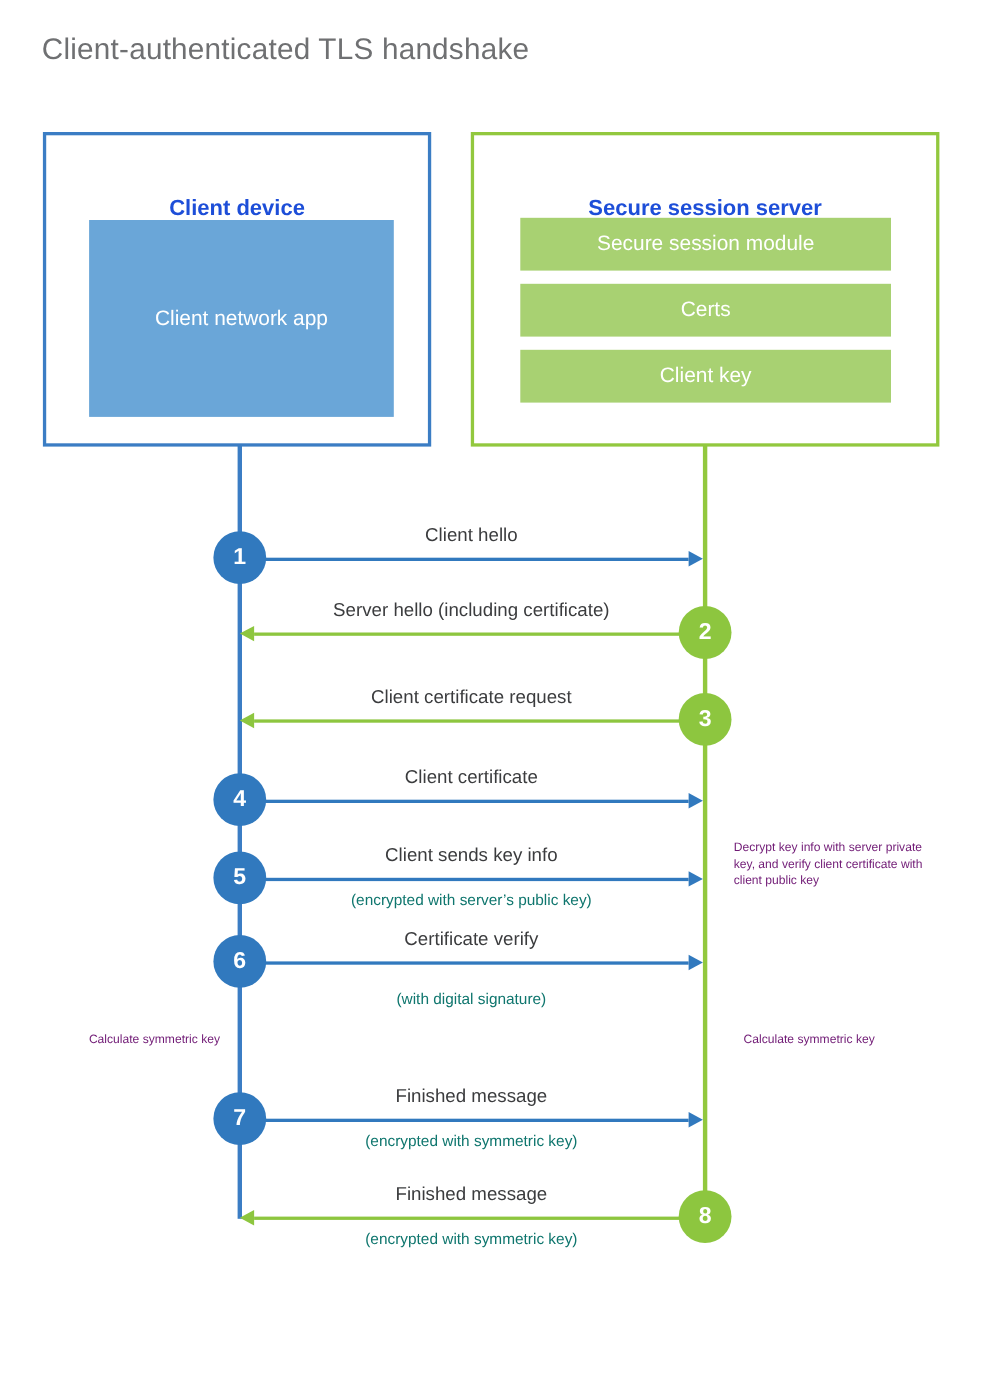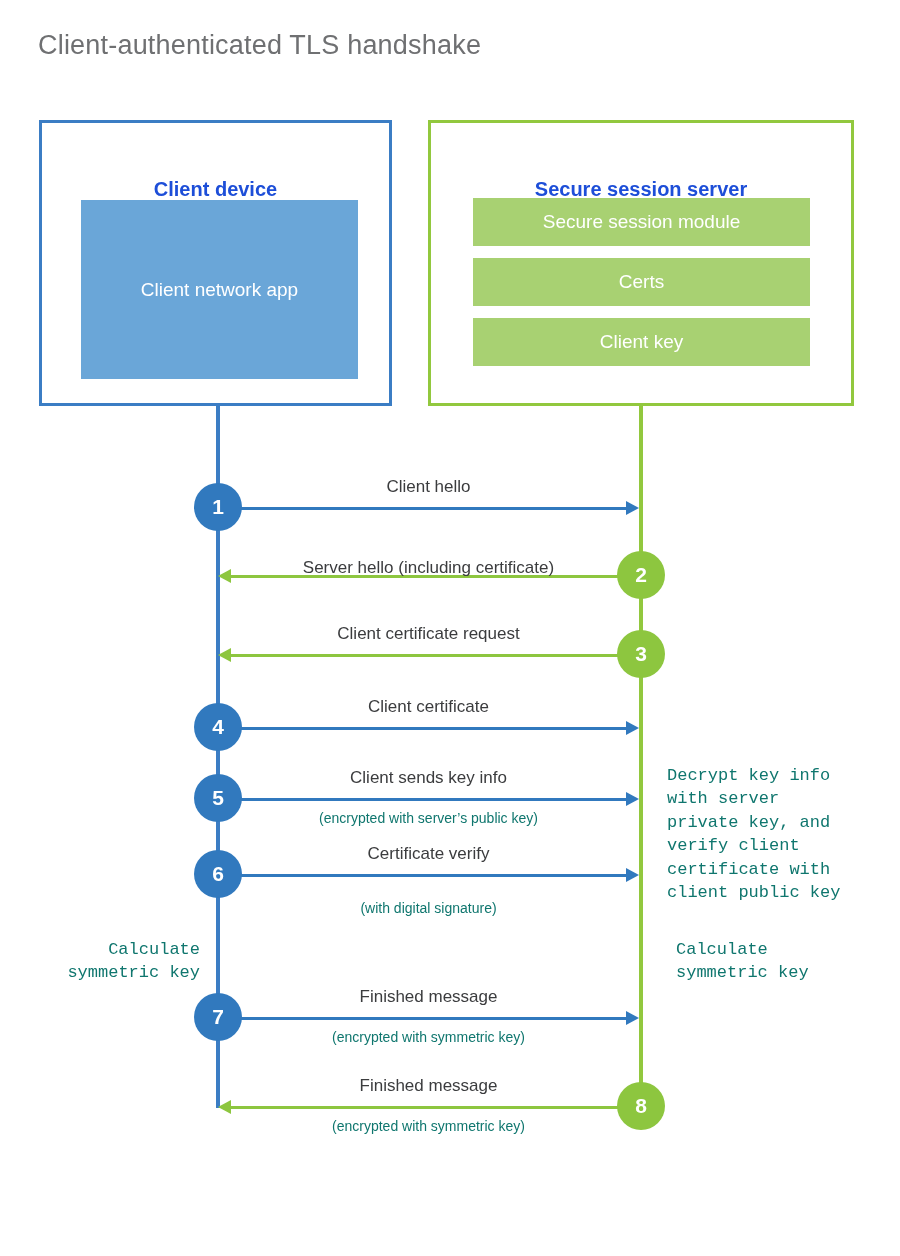--- a/index.html
+++ b/index.html
@@ -93,21 +93,21 @@
   .msg-sublabel{
     position:absolute;
     text-align:center;
     font-size:14px;color:#0f766e;
     white-space:nowrap;
   }
 
   
   .side-note{
     position:absolute;
-    font-size:17px;line-height:1.38;color:#0f766e;font-family:Liberation Mono, monospace;
+    font-size:11px;line-height:1.38;color:#701a75;
   }
   .side-note.right-al{text-align:right;}
   .side-note.left-al{text-align:left;}
 </style>
 </head>
 <body>
 
 <div id="stage">
 
   <div class="title">Client-authenticated TLS handshake</div>
@@ -132,21 +132,21 @@
   <div class="msg" style="left:218px;top:507px;width:421px;">
     <div class="msg-line blue" style="left:0;width:408px;"></div>
     <div class="arrow-head right blue" style="left:408px;"></div>
     <div class="msg-label" style="left:0;width:421px;top:-30px;">Client hello</div>
   </div>
   <div class="step-circle blue" style="left:194px;top:483px;">1</div>
 
   <div class="msg" style="left:218px;top:575px;width:421px;">
     <div class="msg-line green" style="left:13px;width:408px;"></div>
     <div class="arrow-head left green" style="left:0;"></div>
-    <div class="msg-label" style="left:0;width:421px;top:-30px;margin-top:13px;">Server hello (including certificate)</div>
+    <div class="msg-label" style="left:0;width:421px;top:-30px;">Server hello (including certificate)</div>
   </div>
   <div class="step-circle green" style="left:617px;top:551px;">2</div>
 
   <div class="msg" style="left:218px;top:654px;width:421px;">
     <div class="msg-line green" style="left:13px;width:408px;"></div>
     <div class="arrow-head left green" style="left:0;"></div>
     <div class="msg-label" style="left:0;width:421px;top:-30px;">Client certificate request</div>
   </div>
   <div class="step-circle green" style="left:617px;top:630px;">3</div>
 

